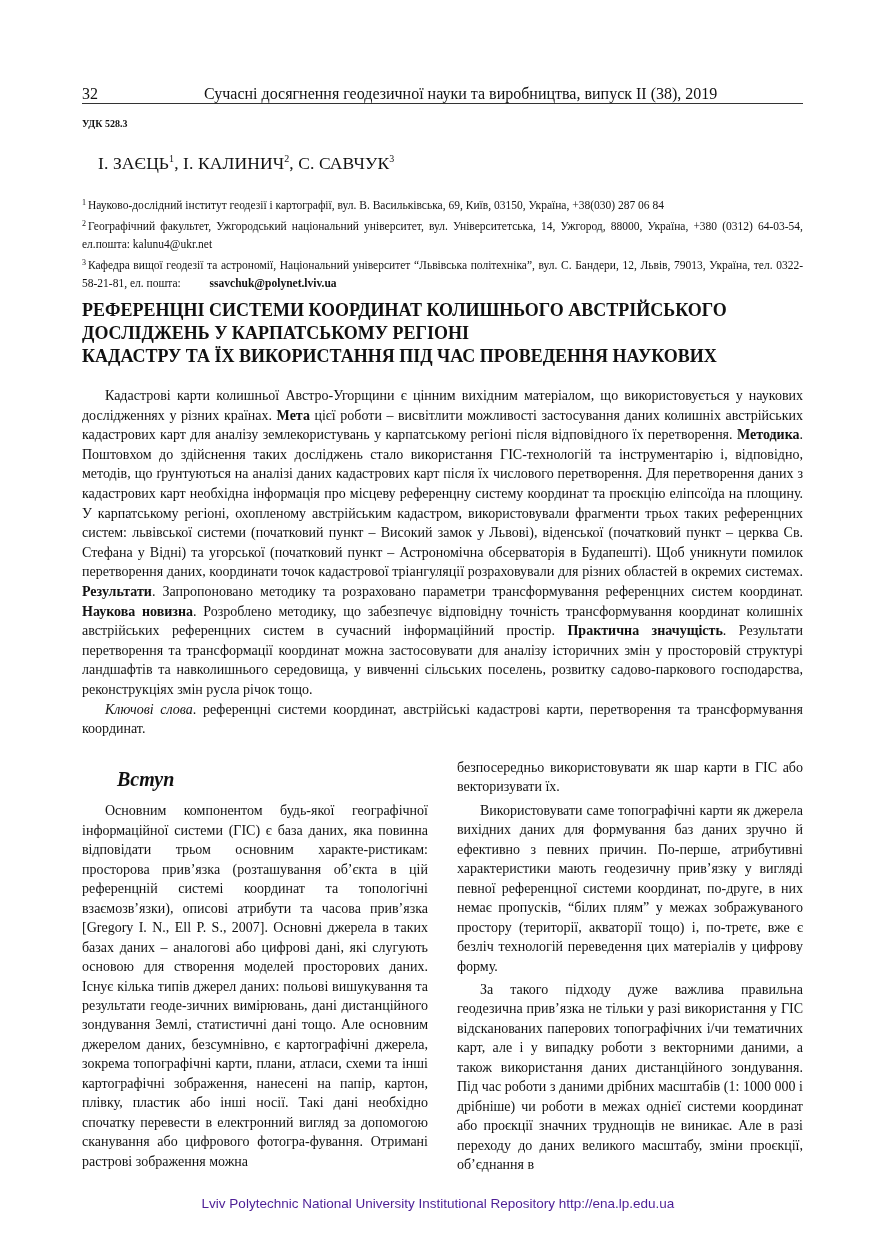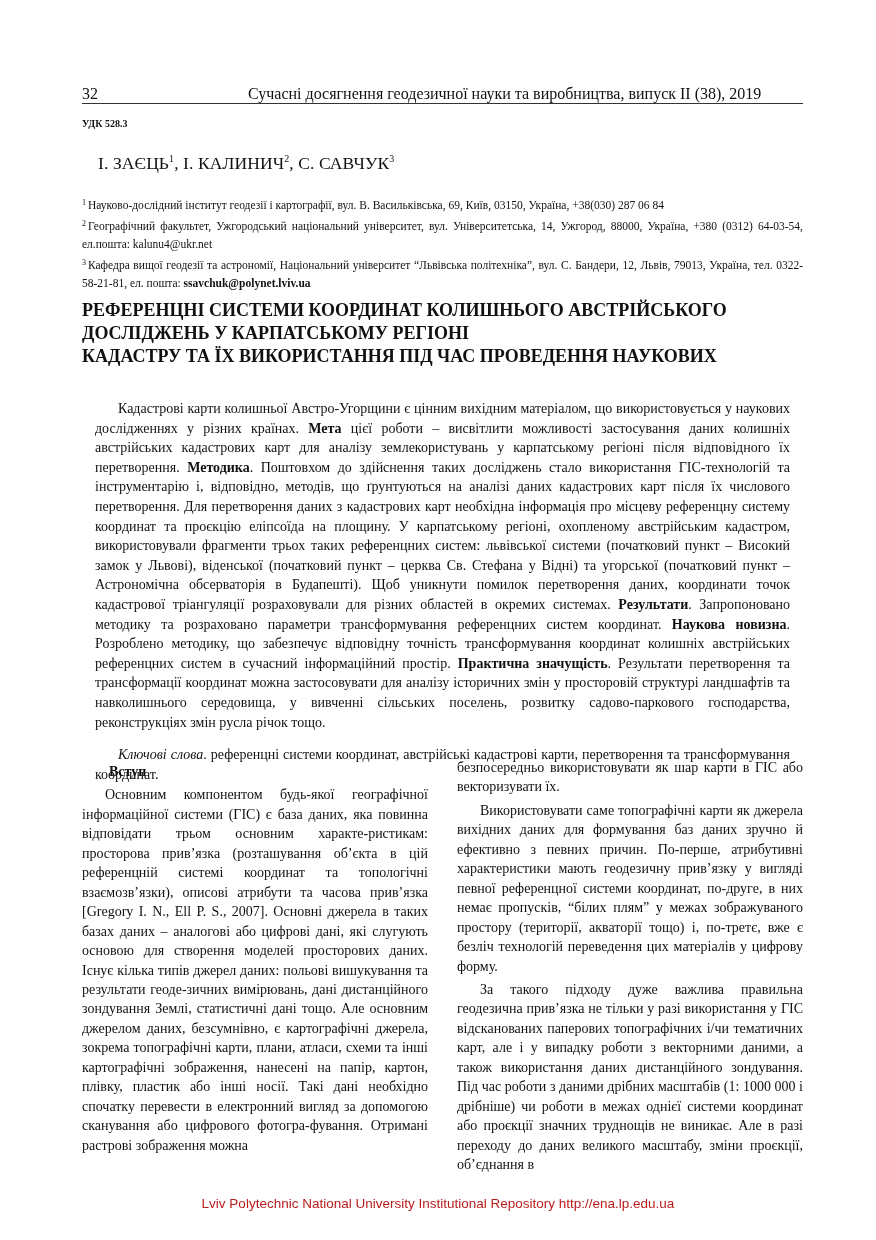--- a/index.html
+++ b/index.html
@@ -3,51 +3,51 @@
 <meta charset="utf-8">
 <style>
   html, body { margin: 0; padding: 0; background: #ffffff; }
   body { width: 876px; height: 1240px; position: relative; overflow: hidden;
          font-family: "Liberation Serif", "DejaVu Serif", serif; color: #111; }
   .page { position: absolute; left: 82px; top: 0; width: 721px; }
 
   .running-head { position: absolute; top: 85px; left: 0; width: 721px; height: 18px;
                   font-size: 16px; line-height: 18px; border-bottom: 1px solid #333; }
   .running-head .pnum { position: absolute; left: 0; top: 0; }
-  .running-head .jtitle { position: absolute; left: 122px; top: 0; margin-left: 44px; }
+  .running-head .jtitle { position: absolute; left: 122px; top: 0; }
 
   .udk { position: absolute; top: 118px; left: 0; font-size: 10px; font-weight: bold; }
   .authors { position: absolute; top: 153px; left: 16px; font-size: 17.5px; letter-spacing: 0.1px; text-align: center; }
   .authors sup { font-size: 10px; vertical-align: 7px; }
 
   .affils { position: absolute; top: 194px; left: 0; width: 721px; font-size: 11.5px; line-height: 18.5px; text-align: justify; }
   .affils p { margin: 0; }
   .affils sup { font-size: 8px; vertical-align: 4px; margin-right: 2px; }
-  .affils .email-strong { font-weight: bold; }
+  .affils .email-strong { font-weight: bold; margin-left: 26px; }
 
   .title { position: absolute; top: 299px; left: 0; width: 721px; 
            font-size: 18px; font-weight: bold; line-height: 23px; }
   .title div { white-space: nowrap; }
 
   .abstract { position: absolute; top: 386px; left: 0; width: 721px; font-size: 14px;
               line-height: 19.6px; text-align: justify; }
-  .abstract p { margin: 13px; text-indent: 23px; }
+  .abstract p { margin: 0; text-indent: 23px; }
   .abstract b { font-weight: bold; }
   .abstract i { font-style: italic; }
 
   .columns { position: absolute; top: 758px; left: 0; width: 721px; }
   .col { position: absolute; top: 0; width: 346px; font-size: 14px; line-height: 19.45px; text-align: justify; }
   .col-left { left: 0; }
   .col-right { left: 375px; }
   .col p { margin: 0; text-indent: 23px; }
-  .col h3 { margin: 4px; font-size: 14px; font-weight: bold; text-indent: 23px; line-height: 19.45px; }
+  .col h3 { margin: 12px; font-size: 20px; font-weight: bold; text-indent: 23px; line-height: 19.45px; font-style: italic; }
   .col .gap { height: 4px; }
 
   .footer { position: absolute; top: 1196px; left: 0; width: 876px; text-align: center;
-            font-family: "Liberation Sans", "DejaVu Sans", sans-serif; font-size: 13.5px; color: #b91c1c; }
+            font-family: "Liberation Sans", "DejaVu Sans", sans-serif; font-size: 13.5px; color: #4c1d95; }
 </style>
 </head>
 <body>
 
 <div class="page">
 
   <div class="running-head">
     <span class="pnum">32</span>
     <span class="jtitle">Сучасні досягнення геодезичної науки та виробництва, випуск ІІ (38), 2019</span>
   </div>

